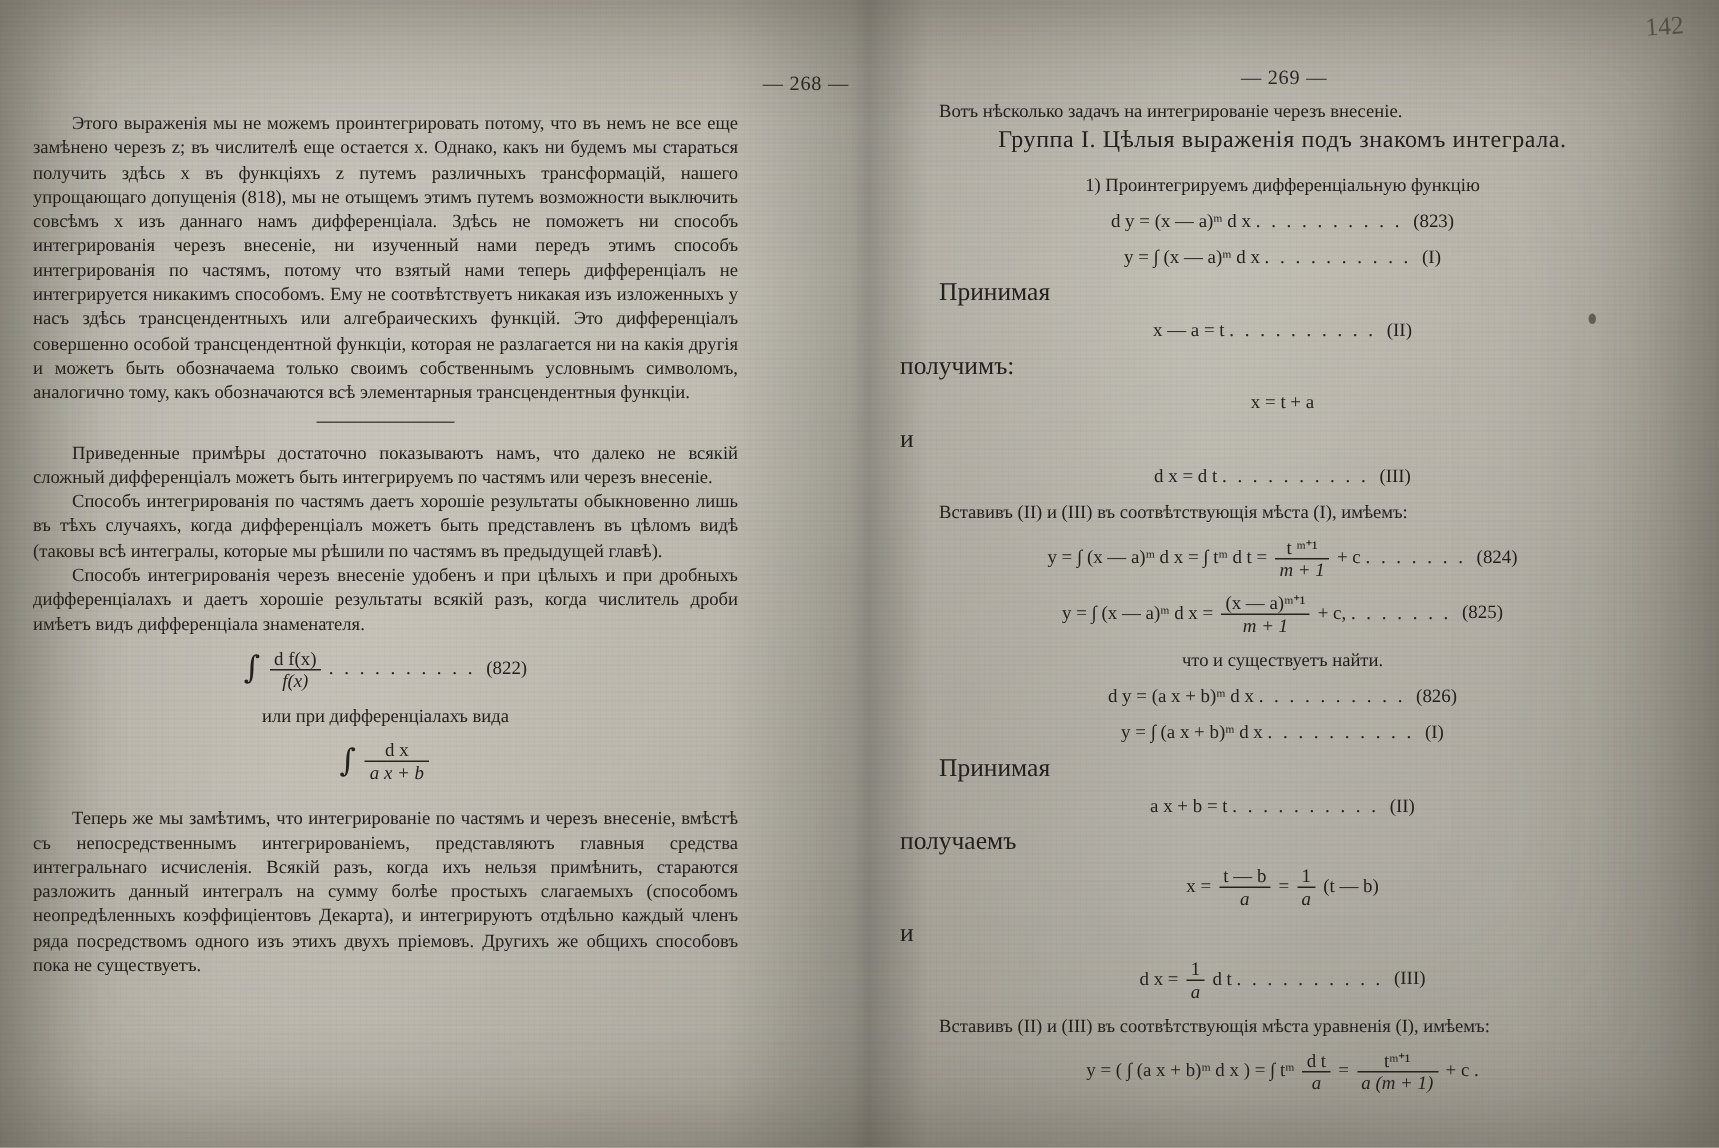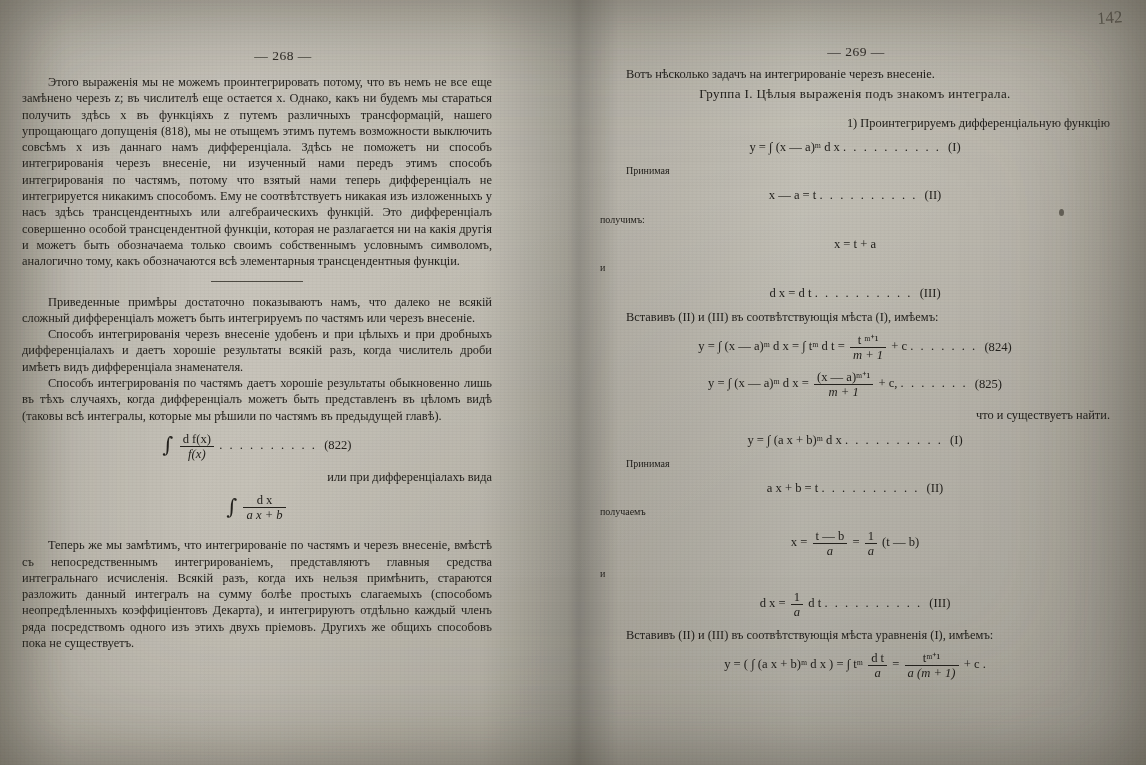--- a/index.html
+++ b/index.html
@@ -36,63 +36,63 @@
     position:absolute;top:8px;right:24px;
     font-family:"Liberation Serif", serif;
     font-size:17px;color:#4a463e;opacity:.75;
     transform:rotate(-4deg);
   }
 
   .pagenum{
     text-align:center;font-size:13.5px;color:#2e2b26;
     letter-spacing:.5px;
   }
-  .lnum{position:absolute;top:48px;left:0;width:566px;}
+  .lnum{position:absolute;top:48px;left:0;width:566px;text-align:right;}
   .rnum{position:absolute;top:44px;left:0;width:580px;}
 
   .col{
     position:absolute;color:#25231f;
     font-size:12.4px;line-height:16.3px;
     text-align:justify;
     -webkit-font-smoothing:none;
   }
   .lcol{left:22px;top:74px;width:470px;}
   .rcol{left:34px;top:66px;width:510px;}
 
   p{margin:0 0 0 0;}
   p.ind{text-indent:26px;}
   .gap-s{height:7px;}
 
   .rule{
     width:92px;height:0;border-top:1px solid #3a372f;
     margin:11px auto 12px auto;opacity:.85;
   }
-  .lft{text-align:right;}
+  .lft{text-align:center;}
 
   .heading{
-    text-align:center;font-size:13px;letter-spacing:.4px;
+    text-align:center;font-size:16px;letter-spacing:.4px;
     margin:4px 0 12px 0;
   }
 
   .eq{
     position:relative;text-align:center;margin:8px 0 8px 0;
     font-size:12.6px;
   }
   .eqline{display:inline-block;}
   .dots{letter-spacing:2px;}
   .tag{margin-left:4px;}
 
   .frac{
     display:inline-block;vertical-align:middle;
     margin:0 2px;
   }
   .frac .num{display:block;padding:0 3px;border-bottom:1px solid #26241f;line-height:14px;}
   .frac .den{display:block;padding:0 3px;line-height:14px;font-style:italic;}
   .intg{font-size:21px;line-height:0;position:relative;top:3px;padding-right:1px;font-family:"DejaVu Serif", serif;}
-  .lbl{display:block;margin:6px 0 2px 0;font-size:10px;}
+  .lbl{display:block;margin:6px 0 2px 0;font-size:17px;}
   .lbl.in{text-indent:26px;}
   .blot{
     position:absolute;border-radius:50%;
     background:rgba(40,36,30,.55);
   }
 </style>
 </head>
 <body>
 
 <div class="scan">
@@ -102,22 +102,22 @@
   <div class="page left">
     <div class="pagenum lnum">— 268 —</div>
 
     <div class="col lcol">
 
       <p class="ind">Этого выраженія мы не можемъ проинтегрировать потому, что въ немъ не все еще замѣнено черезъ z; въ числителѣ еще остается x. Однако, какъ ни будемъ мы стараться получить здѣсь x въ функціяхъ z путемъ различныхъ трансформацій, нашего упрощающаго допущенія (818), мы не отыщемъ этимъ путемъ возможности выключить совсѣмъ x изъ даннаго намъ дифференціала. Здѣсь не поможетъ ни способъ интегрированія черезъ внесеніе, ни изученный нами передъ этимъ способъ интегрированія по частямъ, потому что взятый нами теперь дифференціалъ не интегрируется никакимъ способомъ. Ему не соотвѣтствуетъ никакая изъ изложенныхъ у насъ здѣсь трансцендентныхъ или алгебраическихъ функцій. Это дифференціалъ совершенно особой трансцендентной функціи, которая не разлагается ни на какія другія и можетъ быть обозначаема только своимъ собственнымъ условнымъ символомъ, аналогично тому, какъ обозначаются всѣ элементарныя трансцендентныя функціи.</p>
 
       <div class="rule"></div>
 
       <p class="ind">Приведенные примѣры достаточно показываютъ намъ, что далеко не всякій сложный дифференціалъ можетъ быть интегрируемъ по частямъ или черезъ внесеніе.</p>
+      <p class="ind">Способъ интегрированія по частямъ даетъ хорошіе результаты обыкновенно лишь въ тѣхъ случаяхъ, когда дифференціалъ можетъ быть представленъ въ цѣломъ видѣ (таковы всѣ интегралы, которые мы рѣшили по частямъ въ предыдущей главѣ).</p>
       <p class="ind">Способъ интегрированія черезъ внесеніе удобенъ и при цѣлыхъ и при дробныхъ дифференціалахъ и даетъ хорошіе результаты всякій разъ, когда числитель дроби имѣетъ видъ дифференціала знаменателя.</p>
-      <p class="ind">Способъ интегрированія по частямъ даетъ хорошіе результаты обыкновенно лишь въ тѣхъ случаяхъ, когда дифференціалъ можетъ быть представленъ въ цѣломъ видѣ (таковы всѣ интегралы, которые мы рѣшили по частямъ въ предыдущей главѣ).</p>
 
       <div class="eq">
         <span class="eqline">
           <span class="intg">∫</span>
           <span class="frac">
             <span class="num">d f(x)</span>
             <span class="den">f(x)</span>
           </span>
           <span class="dots">. . . . . . . . . .</span>
           <span class="tag">(822)</span>
@@ -147,20 +147,27 @@
     <div class="col rcol">
 
       <p class="ind">Вотъ нѣсколько задачъ на интегрированіе черезъ внесеніе.</p>
 
       <div class="heading">Группа I.  Цѣлыя выраженія подъ знакомъ интеграла.</div>
 
       <p class="lft">1) Проинтегрируемъ дифференціальную функцію</p>
 
       <div class="eq">
         <span class="eqline">
+          <span>d y = (x — a)ᵐ d x</span>
+          <span class="dots">. . . . . . . . . .</span>
+          <span class="tag">(823)</span>
+        </span>
+      </div>
+      <div class="eq">
+        <span class="eqline">
           <span>y = ∫ (x — a)ᵐ d x</span>
           <span class="dots">. . . . . . . . . .</span>
           <span class="tag">(I)</span>
         </span>
       </div>
 
       <div class="lbl in">Принимая</div>
       <div class="eq">
         <span class="eqline">
           <span>x — a = t</span>
@@ -208,20 +215,27 @@
           <span class="dots">. . . . . . .</span>
           <span class="tag">(825)</span>
         </span>
       </div>
 
       <p class="lft">что и существуетъ найти.</p>
 
 
       <div class="eq">
         <span class="eqline">
+          <span>d y = (a x + b)ᵐ d x</span>
+          <span class="dots">. . . . . . . . . .</span>
+          <span class="tag">(826)</span>
+        </span>
+      </div>
+      <div class="eq">
+        <span class="eqline">
           <span>y = ∫ (a x + b)ᵐ d x</span>
           <span class="dots">. . . . . . . . . .</span>
           <span class="tag">(I)</span>
         </span>
       </div>
 
       <div class="lbl in">Принимая</div>
       <div class="eq">
         <span class="eqline">
           <span>a x + b = t</span>

